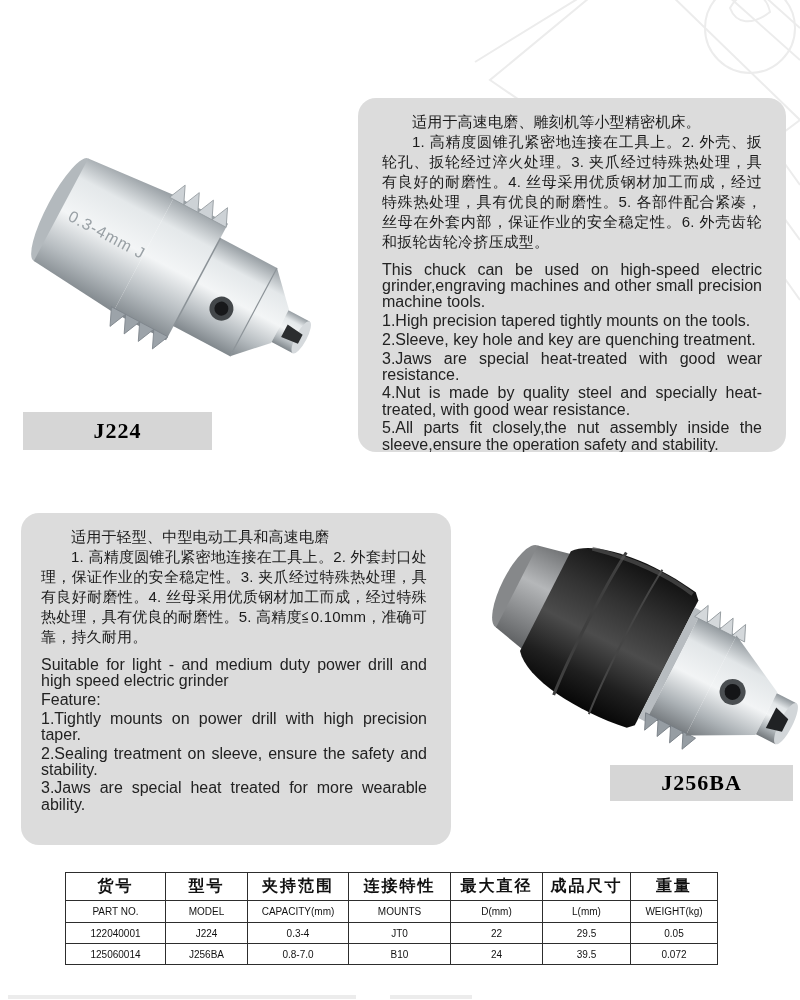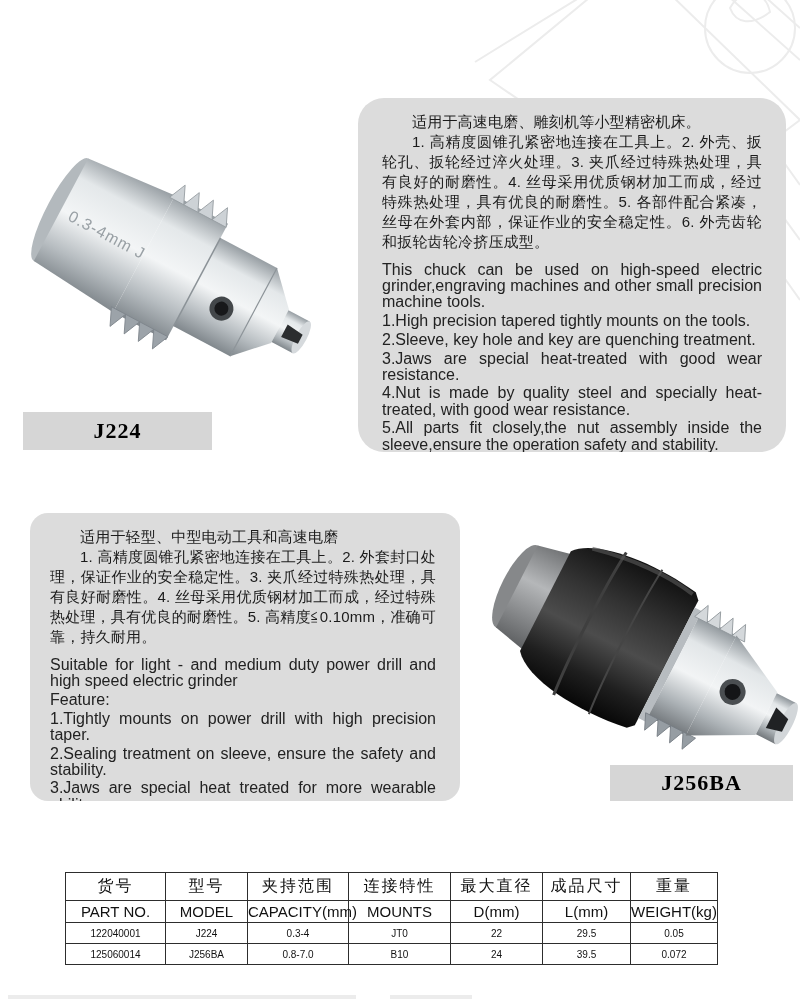--- a/index.html
+++ b/index.html
@@ -9,22 +9,22 @@
     font-family:"Liberation Sans", sans-serif; color:#1b1b1b;
   }
   
   .watermark { position:absolute; left:380px; top:0; pointer-events:none; }
 
   
   .panel {
     position:absolute; background:#dcdcdc; border-radius:18px;
     box-sizing:border-box; padding:14px 24px 10px 24px; overflow:hidden;
   }
-  .panel-1 { left:358px; top:98px;  width:428px; height:354px;border-radius:26px; }
-  .panel-2 { left:30px;  top:513px; width:430px; height:288px;padding-left:20px; }
+  .panel-1 { left:358px; top:98px;  width:428px; height:354px; }
+  .panel-2 { left:21px;  top:513px; width:430px; height:332px;padding-left:20px; }
   .cn-para {
     margin:0; font-size:15px; line-height:20px; text-align:justify;
     text-indent:2em; color:#1b1b1b; letter-spacing:0.2px;
   }
   .cn-block { margin-bottom:10px; }
   .en-block { font-size:16px; line-height:16.2px; color:#222222; }
   .en-line { text-align:justify; margin-bottom:2.5px; }
 
   
   .label-box {
@@ -44,22 +44,22 @@
   
   .spec-table {
     position:absolute; left:65px; top:872px; width:652px;
     border-collapse:collapse; table-layout:fixed;
     font-family:"Liberation Sans", sans-serif;
   }
   .spec-table td {
     border:1.5px solid #2d2d2d; text-align:center; vertical-align:middle;
     padding:0; color:#111111; background:#ffffff;
   }
-  .row-cn td { font-size:16px; font-weight:400; height:27px; letter-spacing:2px; }
-  .row-en td { font-size:15px; height:21px; }
+  .row-cn td { font-size:16px; font-weight:700; height:27px; letter-spacing:2px; }
+  .row-en td { font-size:10px; height:21px; }
   .row-data td { font-size:10px; height:20px; }
 
   .strip { position:absolute; background:#ececec; height:4px; }
   .strip-a { left:8px;   top:995px; width:348px; }
   .strip-b { left:390px; top:995px; width:82px; }
 </style>
 </head>
 <body>
 
 <div class="page">

